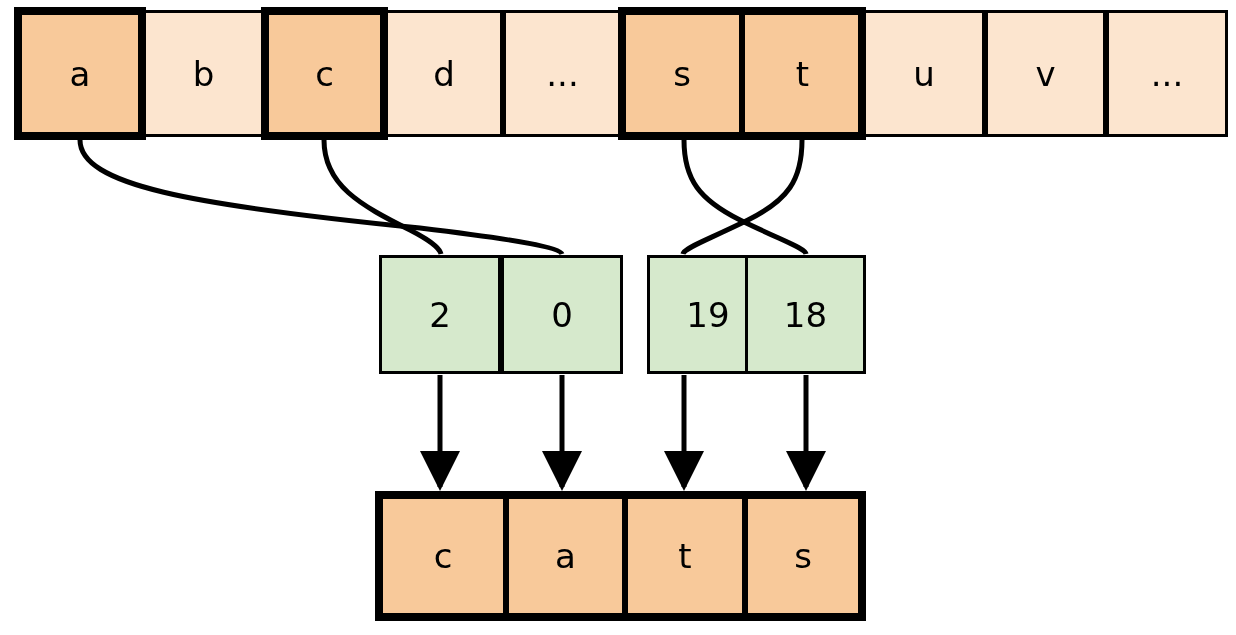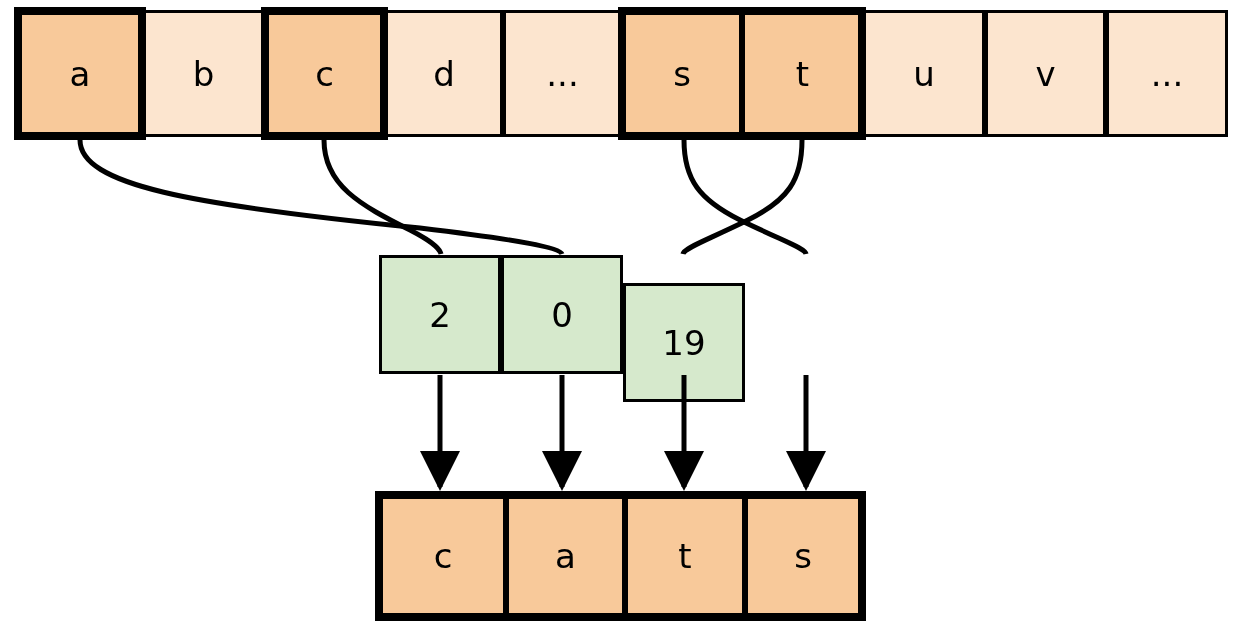--- a/index.html
+++ b/index.html
@@ -126,22 +126,25 @@
   <div class="emph-frame" style="left:14px;  top:7px;  width:132px; height:133px;"></div>
   <div class="emph-frame" style="left:261px; top:7px;  width:127px; height:133px;"></div>
   <div class="emph-frame" style="left:618px; top:7px;  width:248px; height:133px;"></div>
 
   <div class="cell index-cell" style="left:379px; width:122px;">
     <span>2</span>
   </div>
   <div class="cell index-cell" style="left:501px; width:122px;">
     <span>0</span>
   </div>
-  <div class="cell index-cell" style="left:623px; width:122px;margin-top:28px;">
+  <div class="cell index-cell" style="left:647px; width:122px;">
     <span>19</span>
+  </div>
+  <div class="cell index-cell" style="left:745px; width:121px;">
+    <span>18</span>
   </div>
 
   <div class="result-row-frame" style="left:375px; top:491px; width:491px; height:130px;"></div>
   <div class="cell result-cell first" style="left:383px; width:123px;">
     <span>c</span>
   </div>
   <div class="cell result-cell" style="left:506px; width:119px;">
     <span>a</span>
   </div>
   <div class="cell result-cell" style="left:625px; width:120px;">

